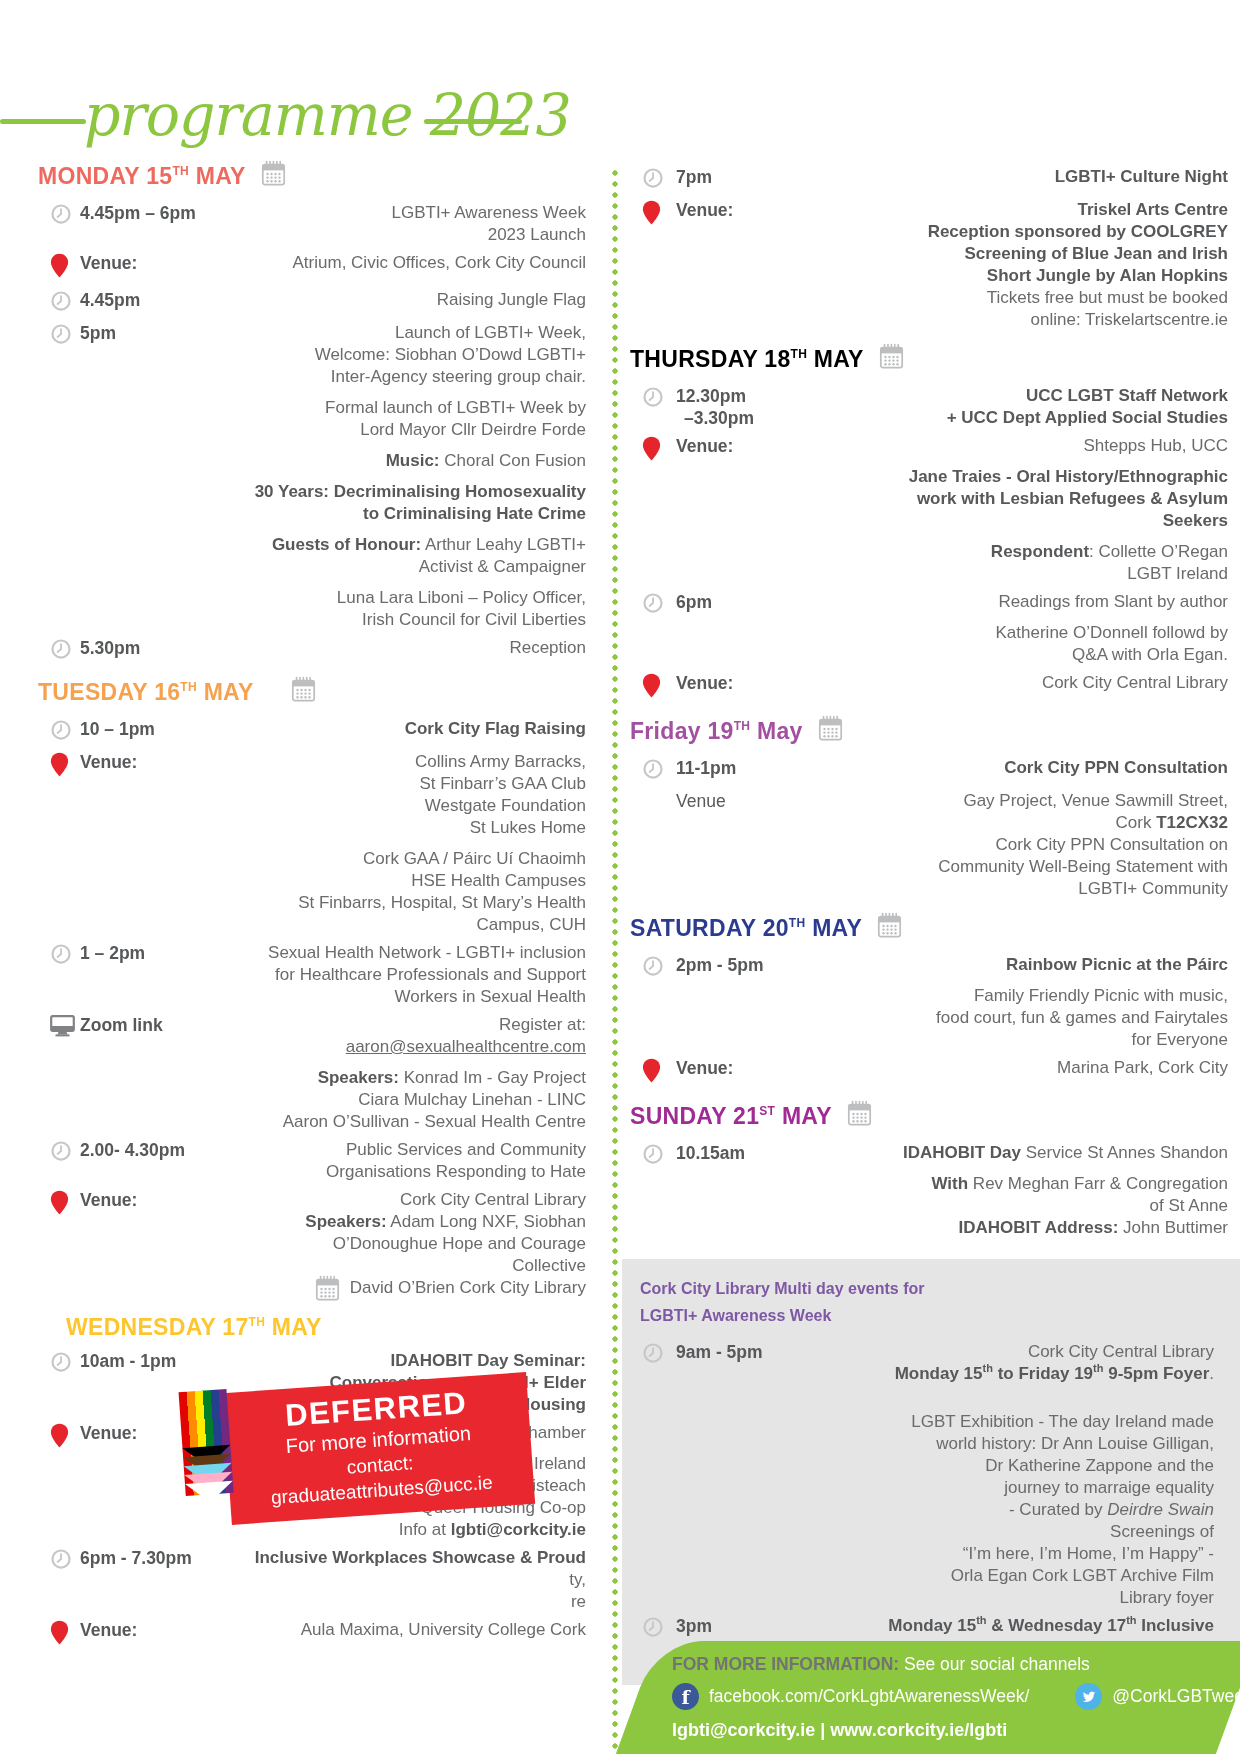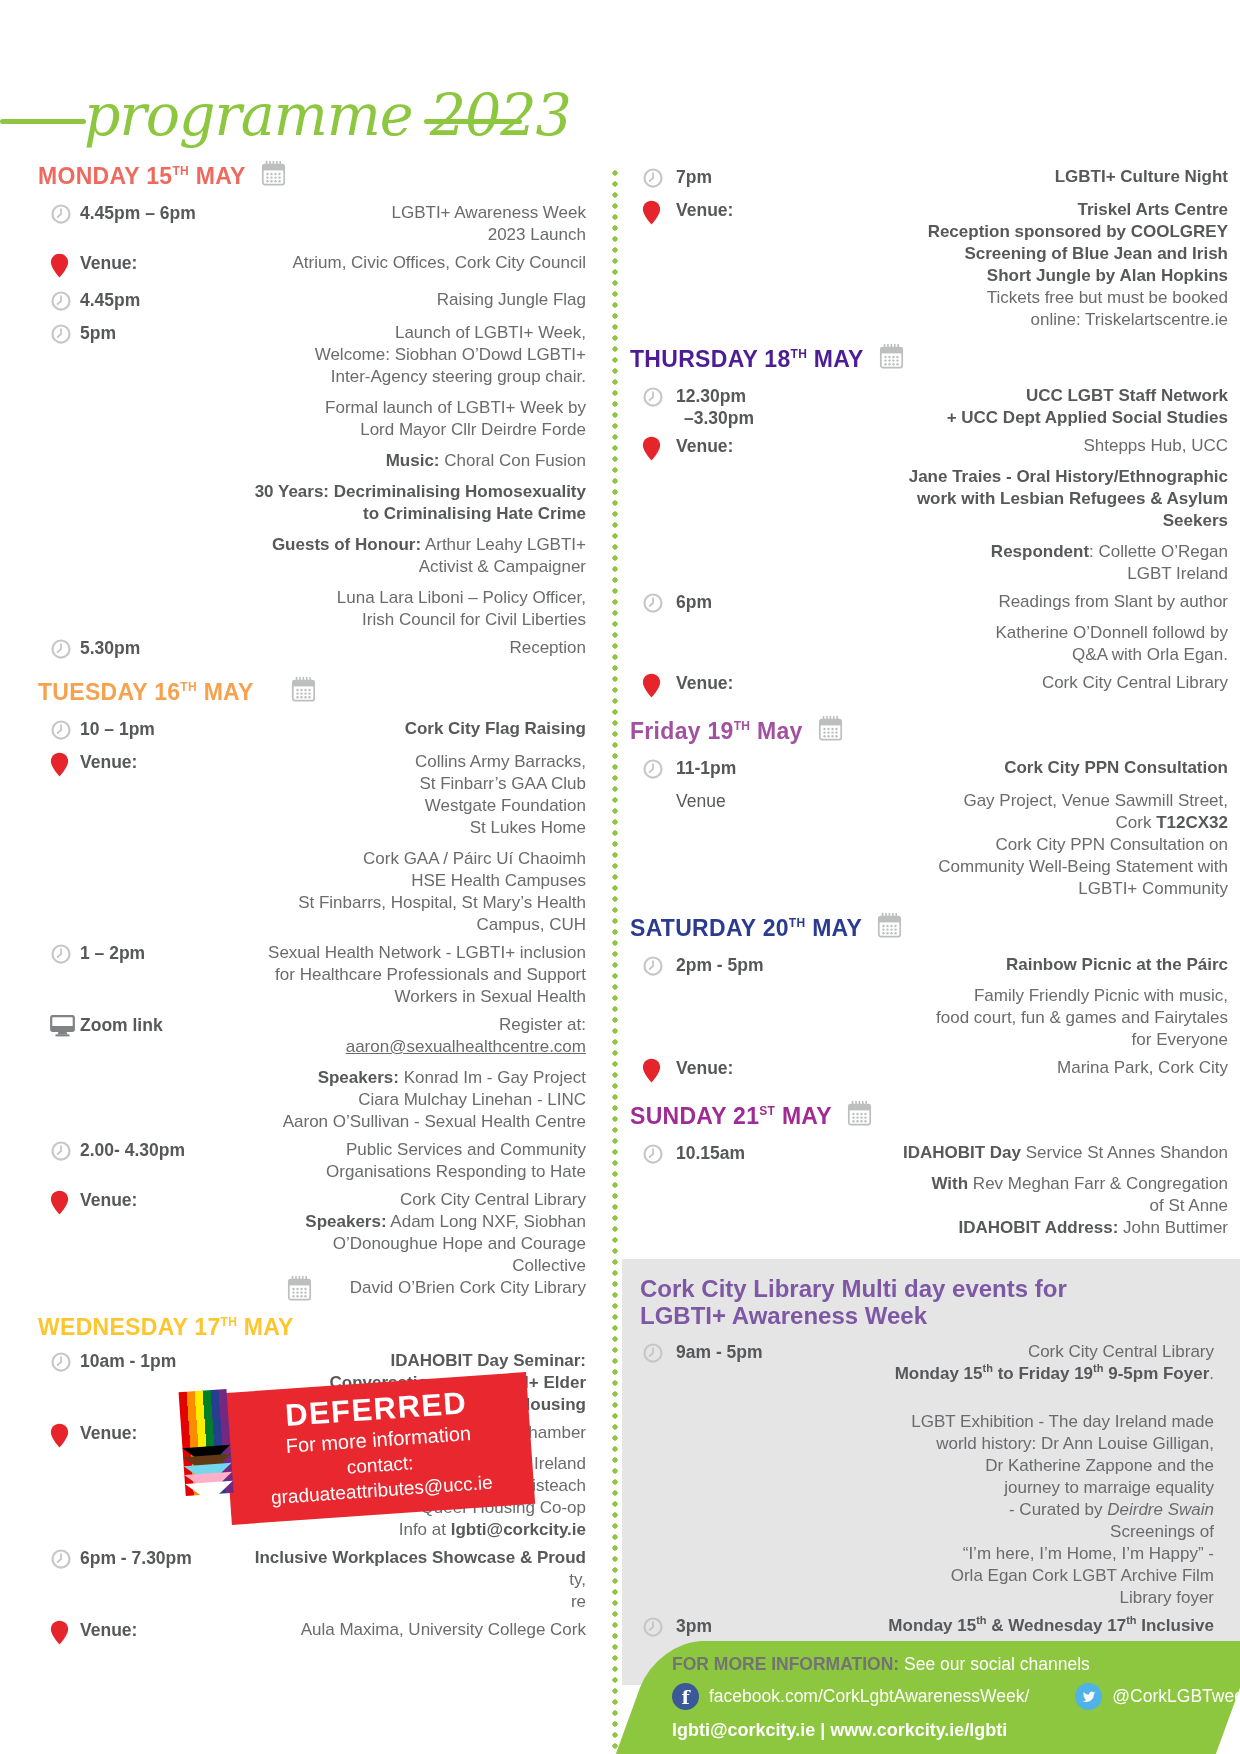--- a/index.html
+++ b/index.html
@@ -31,21 +31,21 @@
   #right-col .ic{flex:0 0 34px;}
   .lbl{flex:0 0 124px;font-weight:700;color:#57585a;font-size:17.5px;line-height:22px;}
   #right-col .lbl{flex:0 0 130px;}
   .lbl.plain{font-weight:400;color:#58595b;}
   .ct{flex:1;font-size:17px;line-height:22px;color:#6a6b6d;}
   .para{margin:0 0 9px;text-align:right;}
   .para:last-child{margin-bottom:0;}
   .b{font-weight:700;color:#57585a;}
   sup{font-size:11px;line-height:0;}
   .graybox{background:#e5e5e6;padding:16px 14px 20px 0;margin-top:20px;}
-  .box-heading{font-size:24px;line-height:27px;font-weight:700;margin:0 0 12px 18px;}
+  .box-heading{font-size:16px;line-height:27px;font-weight:700;margin:0 0 12px 18px;}
   
   .stamp{position:absolute;left:183px;top:1384px;width:348px;transform:rotate(-4deg);z-index:6;}
   .stamp-flag{position:absolute;left:0;top:-4px;width:48px;height:104px;
       background:linear-gradient(to right,#e40303 0 16.6%,#ff8c00 16.6% 33.3%,#ffed00 33.3% 50%,
       #008026 50% 66.6%,#24408e 66.6% 83.3%,#732982 83.3% 100%);}
   .chev{position:absolute;left:0;width:0;height:0;border-left:24px solid transparent;
       border-right:24px solid transparent;}
   .stamp-red{margin-left:44px;background:#e8272e;color:#fff;text-align:center;
       padding:9px 6px 12px;}
   .stamp-title{font-size:31px;font-weight:700;letter-spacing:1.5px;line-height:36px;}
@@ -247,21 +247,21 @@
           <span class="ic"><svg width="19" height="26" viewBox="0 0 19 26">
               <path fill="#e5252b" d="M9.5 0.8C4.4 0.8 0.9 4.6 0.9 9.4c0 5.8 8.6 15 8.6 15s8.6-9.2 8.6-15C18.1 4.6 14.6 0.8 9.5 0.8z"></path>
             </svg></span>
           <div class="lbl"><span class="b">Venue:</span></div>
           <div class="ct">
             <div class="para"><span>Cork City Central Library</span><br><span class="b">Speakers:</span><span> Adam Long NXF, Siobhan</span><br><span>O’Donoughue Hope and Courage</span><br><span>Collective</span><br><span>David O’Brien Cork City Library</span></div>
           </div>
         </div>
       </div>
       <div class="section">
-        <div class="day" style="color: rgb(253, 198, 47); ">
+        <div class="day" style="color: rgb(253, 198, 47); margin-left: 28px;">
           <span class="day-text"><span>WEDNESDAY 17</span><sup>TH</sup><span> MAY</span></span>
           <span class="cal cal-above"><svg width="27" height="27" viewBox="0 0 27 27">
               <rect x="2.8" y="4.6" width="21.4" height="20" rx="2.2" fill="#ffffff" stroke="#bdbec0" stroke-width="1.7"></rect>
               <rect x="2.8" y="4.6" width="21.4" height="5.8" fill="#bdbec0"></rect>
               <g stroke="#bdbec0" stroke-width="1.6" stroke-linecap="round">
                 <path d="M6.6 1.6v4.6"></path>
                 <path d="M10 1.6v4.6"></path>
                 <path d="M13.4 1.6v4.6"></path>
                 <path d="M16.8 1.6v4.6"></path>
                 <path d="M20.2 1.6v4.6"></path>
@@ -339,21 +339,21 @@
           <span class="ic"><svg width="19" height="26" viewBox="0 0 19 26">
               <path fill="#e5252b" d="M9.5 0.8C4.4 0.8 0.9 4.6 0.9 9.4c0 5.8 8.6 15 8.6 15s8.6-9.2 8.6-15C18.1 4.6 14.6 0.8 9.5 0.8z"></path>
             </svg></span>
           <div class="lbl"><span class="b">Venue:</span></div>
           <div class="ct">
             <div class="para"><span class="b">Triskel Arts Centre</span><br><span class="b">Reception sponsored by COOLGREY</span><br><span class="b">Screening of Blue Jean and Irish</span><br><span class="b">Short Jungle by Alan Hopkins</span><br><span>Tickets free but must be booked</span><br><span>online: Triskelartscentre.ie</span></div>
           </div>
         </div>
       </div>
       <div class="section">
-        <div class="day" style="color: #4c1d95;">
+        <div class="day" style="color: #000000;">
           <span class="day-text"><span>THURSDAY 18</span><sup>TH</sup><span> MAY</span></span>
           <span class="cal"><svg width="27" height="27" viewBox="0 0 27 27">
               <rect x="2.8" y="4.6" width="21.4" height="20" rx="2.2" fill="#ffffff" stroke="#bdbec0" stroke-width="1.7"></rect>
               <rect x="2.8" y="4.6" width="21.4" height="5.8" fill="#bdbec0"></rect>
               <g stroke="#bdbec0" stroke-width="1.6" stroke-linecap="round">
                 <path d="M6.6 1.6v4.6"></path>
                 <path d="M10 1.6v4.6"></path>
                 <path d="M13.4 1.6v4.6"></path>
                 <path d="M16.8 1.6v4.6"></path>
                 <path d="M20.2 1.6v4.6"></path>

